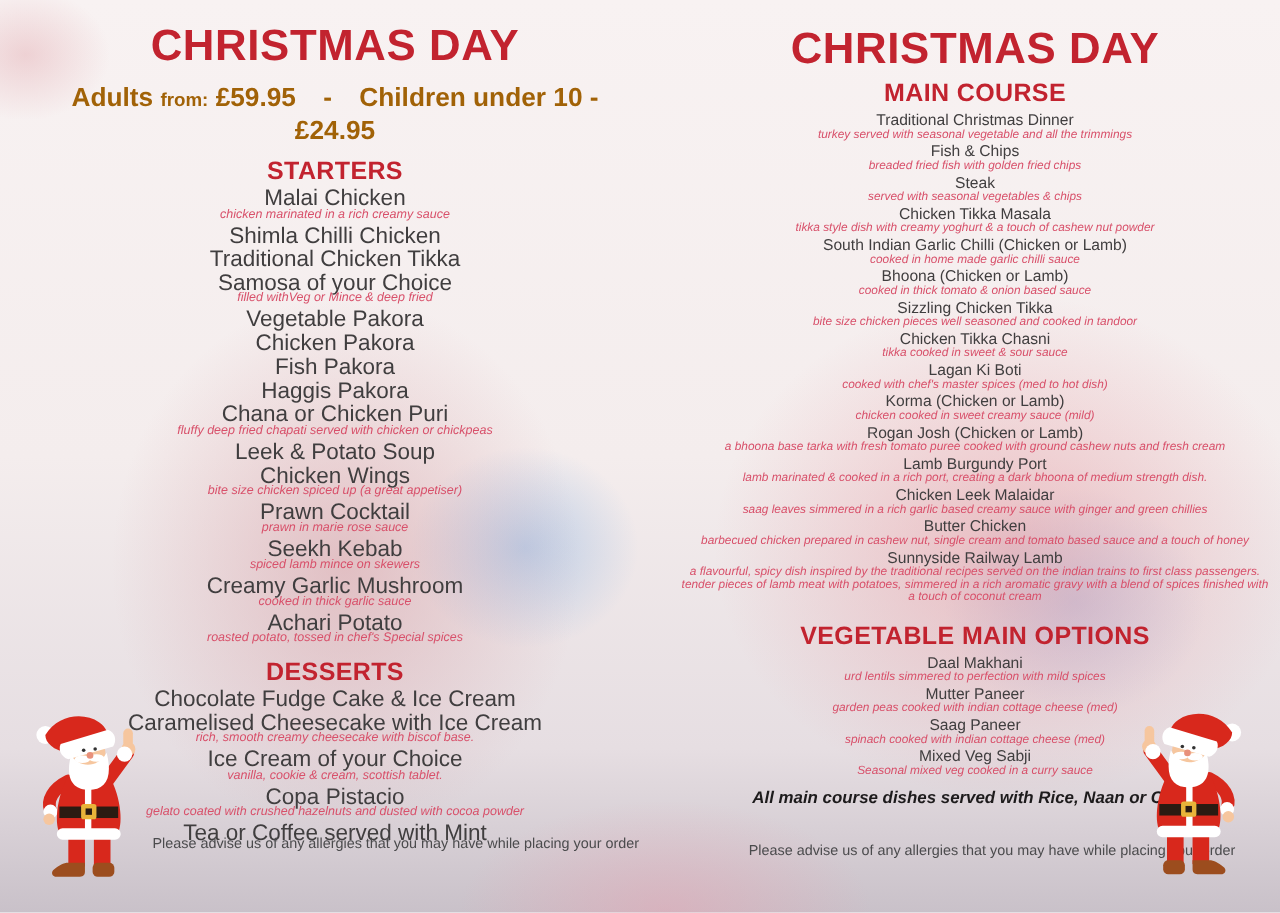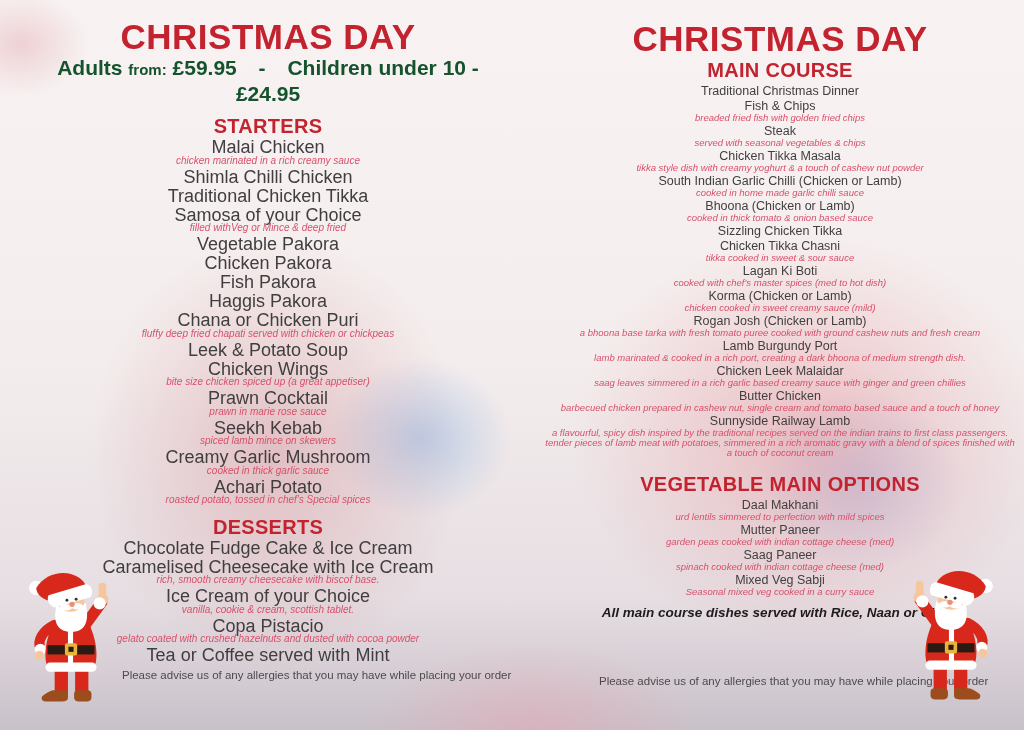--- a/index.html
+++ b/index.html
@@ -15,29 +15,29 @@
       linear-gradient(180deg,#f8f2f2 0%,#f4eded 50%,#e6dee2 82%,#c9c1c9 100%);
     position:relative;
   }
   .page{position:absolute;text-align:center;}
   .page-left{left:30px;top:18px;width:476px;}
   .page-right{left:545px;top:20px;width:470px;}
   h1.menu-title{
     margin:0;font-size:35px;line-height:38px;font-weight:bold;
     color:#c2232f;letter-spacing:.5px;
   }
-  .pricing{margin-top:0;color:#14532d;font-weight:bold;font-size:21px;line-height:24px;}
+  .pricing{margin-top:11px;color:#a16207;font-weight:bold;font-size:21px;line-height:24px;}
   .pricing .p-small{font-size:15px;}
   .pricing .p-dash{margin:0 16px;}
   h2.section-heading{
     margin:0;color:#c2232f;font-weight:bold;font-size:20px;line-height:22px;letter-spacing:.3px;
   }
   .page-left h2.first{margin-top:9px;}
   .page-left h2.second{margin-top:10px;}
-  .page-right h2.first{margin-top:1px;margin-bottom:2px;}
+  .page-right h2.first{margin-top:6px;margin-bottom:2px;}
   .page-right h2.second{margin-top:15px;margin-bottom:3px;}
   .menu-list{margin-top:3px;}
   .menu-item{margin-bottom:3.5px;}
   .item-name{font-size:18px;line-height:15.5px;color:#403e3f;}
   .item-desc{font-size:10px;line-height:10.5px;color:#d8506a;font-style:italic;}
   .page-right .menu-item{margin-bottom:1px;}
   .page-right .item-name{font-size:12.5px;line-height:14px;}
   .page-right .item-desc{font-size:9.5px;line-height:10px;}
   .serve-note{
     margin:8px 0 0 0;font-size:13.5px;font-weight:bold;font-style:italic;color:#1d1b1c;
@@ -143,20 +143,21 @@
       </div>
     </div>
 </section>
 
 <section class="page page-right">
   <h1 class="menu-title">CHRISTMAS DAY</h1>
   <h2 class="section-heading first">MAIN COURSE</h2>
   <div class="menu-list">
       <div class="menu-item">
         <div class="item-name">Traditional Christmas Dinner</div>
+        <div class="item-desc">turkey served with seasonal vegetable and all the trimmings</div>
       </div>
       <div class="menu-item">
         <div class="item-name">Fish &amp; Chips</div>
         <div class="item-desc">breaded fried fish with golden fried chips</div>
       </div>
       <div class="menu-item">
         <div class="item-name">Steak</div>
         <div class="item-desc">served with seasonal vegetables &amp; chips</div>
       </div>
       <div class="menu-item">
@@ -166,20 +167,21 @@
       <div class="menu-item">
         <div class="item-name">South Indian Garlic Chilli (Chicken or Lamb)</div>
         <div class="item-desc">cooked in home made garlic chilli sauce</div>
       </div>
       <div class="menu-item">
         <div class="item-name">Bhoona (Chicken or Lamb)</div>
         <div class="item-desc">cooked in thick tomato &amp; onion based sauce</div>
       </div>
       <div class="menu-item">
         <div class="item-name">Sizzling Chicken Tikka</div>
+        <div class="item-desc">bite size chicken pieces well seasoned and cooked in tandoor</div>
       </div>
       <div class="menu-item">
         <div class="item-name">Chicken Tikka Chasni</div>
         <div class="item-desc">tikka cooked in sweet &amp; sour sauce</div>
       </div>
       <div class="menu-item">
         <div class="item-name">Lagan Ki Boti</div>
         <div class="item-desc">cooked with chef's master spices (med to hot dish)</div>
       </div>
       <div class="menu-item">

